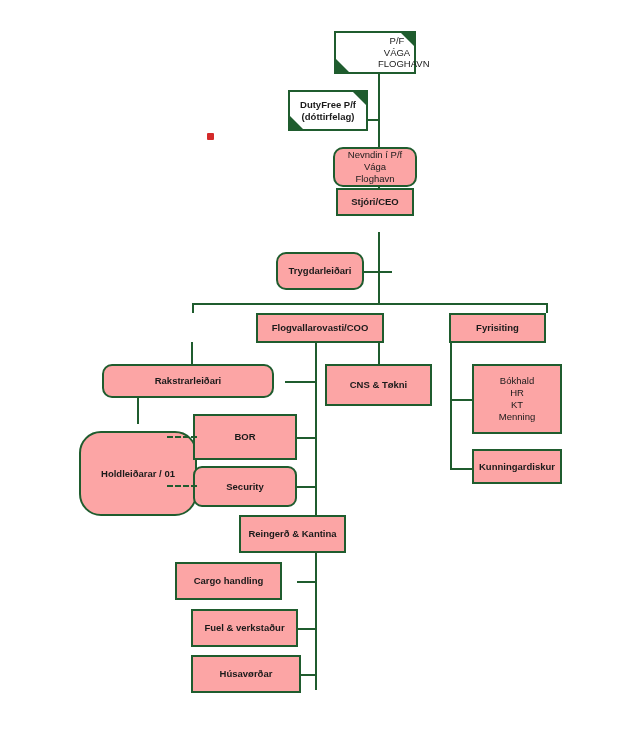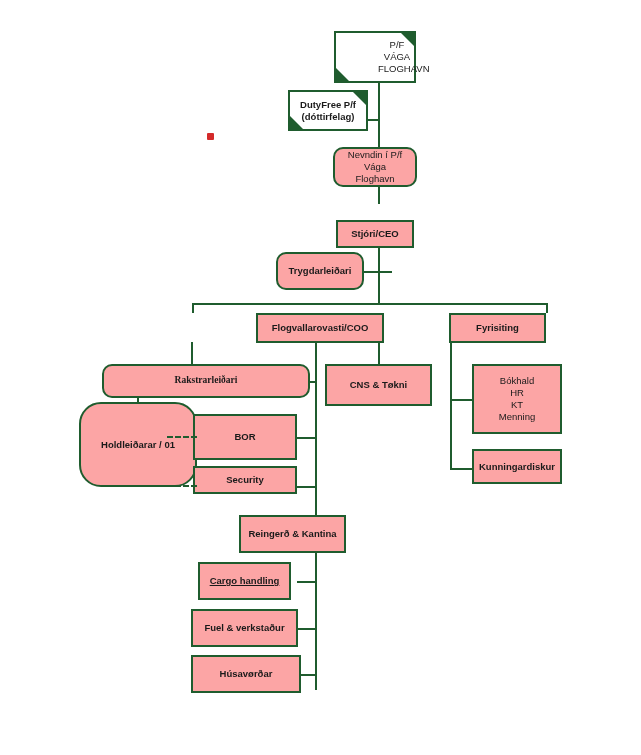--- a/index.html
+++ b/index.html
@@ -137,81 +137,81 @@
 
   <div class="line v" style="left:137px; top:398px; height:26px;"></div>
 
   <div class="dash" style="left:167px; top:436px; width:30px;"></div>
   <div class="dash" style="left:167px; top:485px; width:30px;"></div>
 
   <div class="line v" style="left:450px; top:342px; height:128px;"></div>
   <div class="line h" style="left:450px; top:399px; width:22px;"></div>
   <div class="line h" style="left:450px; top:468px; width:22px;"></div>
 
-  <div class="node chamfer n-plain" style="left:334px; top:31px; width:82px; height:52px;padding-left:44px;">
+  <div class="node chamfer n-plain" style="left:334px; top:31px; width:82px; height:43px;padding-left:44px;">
     <span class="cham-inner"></span>
     <span class="cham-fill"></span>
     <span class="lbl">P/F VÁGA
 FLOGHAVN</span>
   </div>
 
   <div class="node chamfer n-plain" style="left:288px; top:90px; width:80px; height:41px;font-weight:bold;">
     <span class="cham-inner"></span>
     <span class="cham-fill"></span>
     <span class="lbl">DutyFree P/f
 (dóttirfelag)</span>
   </div>
 
   <div class="node r-md n-plain" style="left:333px; top:147px; width:84px; height:40px;">
     <span class="lbl">Nevndin í P/f Vága
 Floghavn</span>
   </div>
 
-  <div class="node r-none n-bold" style="left:336px; top:220px; width:78px; height:28px;">
+  <div class="node r-none n-bold" style="left:336px; top:188px; width:78px; height:28px;">
     <span class="lbl">Stjóri/CEO</span>
   </div>
 
   <div class="node r-md n-bold" style="left:276px; top:252px; width:88px; height:38px;">
     <span class="lbl">Trygdarleiðari</span>
   </div>
 
 
   <div class="node r-none n-bold" style="left:256px; top:313px; width:128px; height:30px;">
     <span class="lbl">Flogvallarovasti/COO</span>
   </div>
 
   <div class="node r-none n-bold" style="left:449px; top:313px; width:97px; height:30px;">
     <span class="lbl">Fyrisiting</span>
   </div>
 
-  <div class="node r-md n-bold" style="left:102px; top:364px; width:208px; height:34px;font-family:Liberation Serif, serif;">
+  <div class="node r-md n-bold" style="left:102px; top:364px; width:172px; height:34px;">
     <span class="lbl">Rakstrarleiðari</span>
   </div>
 
   <div class="node r-none n-bold" style="left:325px; top:364px; width:107px; height:42px;">
     <span class="lbl"><span class="spell">CNS</span><span> &amp; Tøkni</span></span>
   </div>
 
-  <div class="node r-lg n-bold" style="left:79px; top:402px; width:118px; height:85px;">
+  <div class="node r-lg n-bold" style="left:79px; top:431px; width:118px; height:85px;">
     <span class="lbl">Holdleiðarar / 01</span>
   </div>
 
   <div class="node r-none n-bold" style="left:193px; top:414px; width:104px; height:46px;">
     <span class="lbl">BOR</span>
   </div>
 
-  <div class="node r-none n-bold" style="left:193px; top:466px; width:104px; height:28px;">
+  <div class="node r-none n-bold" style="left:193px; top:466px; width:104px; height:41px;border-radius:9px;">
     <span class="lbl">Security</span>
   </div>
 
   <div class="node r-none n-bold" style="left:191px; top:515px; width:107px; height:38px;margin-left:48px;">
     <span class="lbl">Reingerð &amp; Kantina</span>
   </div>
 
-  <div class="node r-none n-bold" style="left:198px; top:562px; width:93px; height:38px;text-decoration:underline;">
+  <div class="node r-none n-bold" style="left:175px; top:562px; width:107px; height:38px;">
     <span class="lbl">Cargo handling</span>
   </div>
 
   <div class="node r-none n-bold" style="left:191px; top:609px; width:107px; height:38px;">
     <span class="lbl">Fuel &amp; verkstaður</span>
   </div>
 
   <div class="node r-none n-bold" style="left:191px; top:655px; width:110px; height:38px;">
     <span class="lbl">Húsavørðar</span>
   </div>

